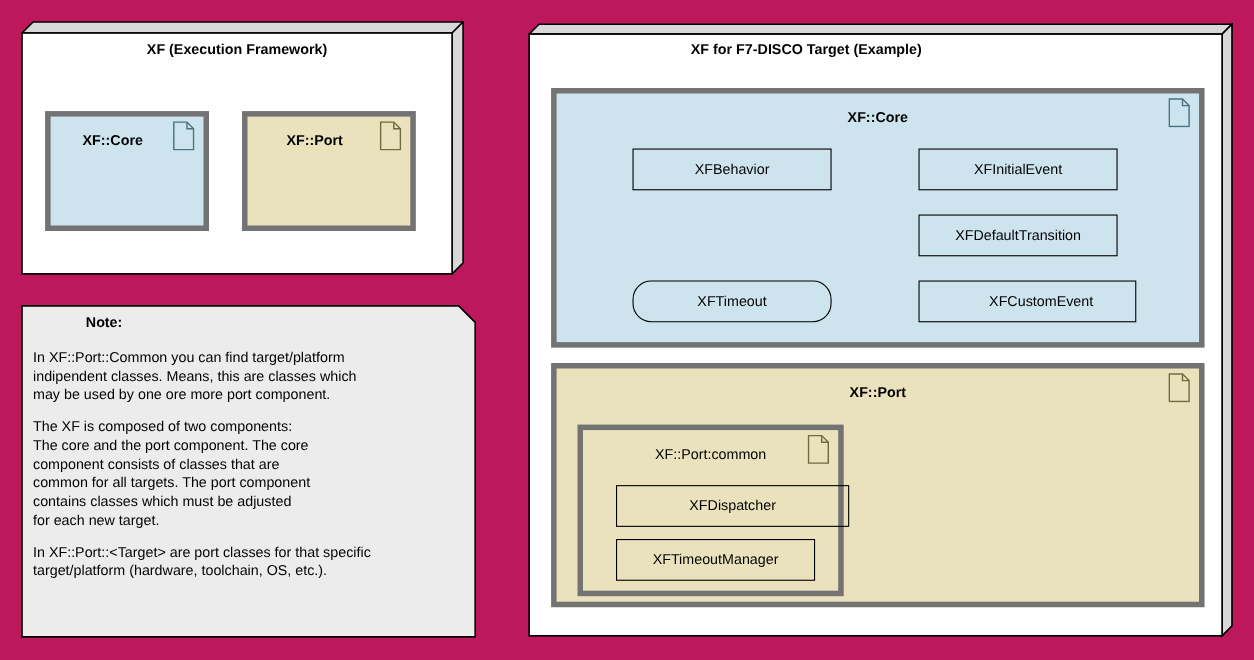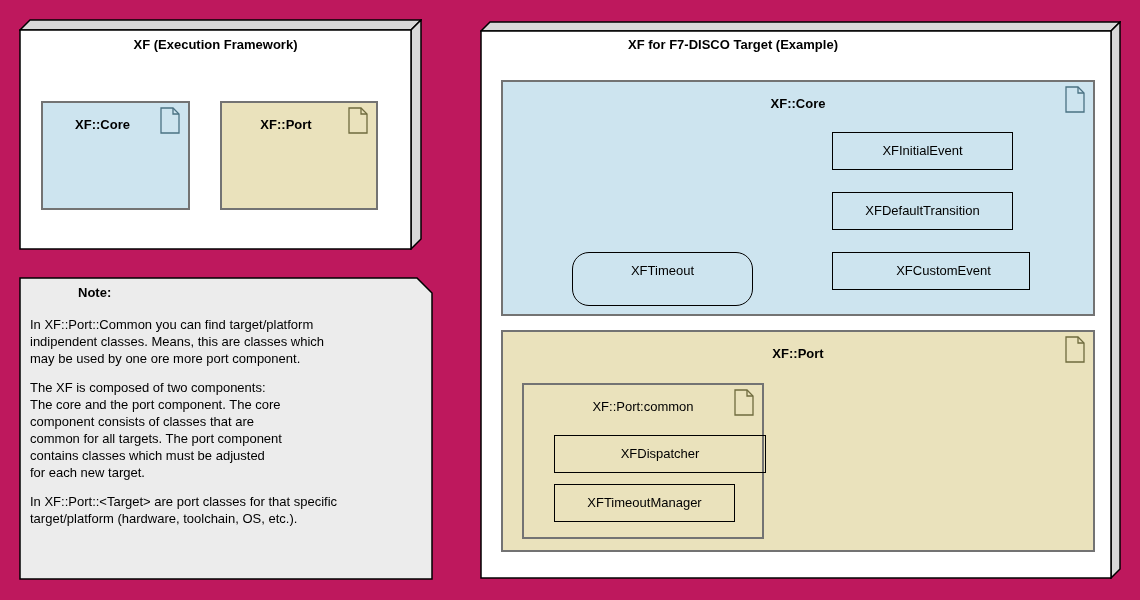--- a/index.html
+++ b/index.html
@@ -6,21 +6,21 @@
   .canvas{
     position:relative;width:1140px;height:600px;background:#be185d;overflow:hidden;
     font-family:Liberation Sans, sans-serif;color:#000;
   }
   .node3d{position:absolute;}
   .frame3d{position:absolute;left:-1px;top:-1px;}
   .face{stroke:#000;stroke-width:1.5;}
   .face.main{fill:#ffffff;}
   .face.top,.face.side{fill:var(--side-fill);}
   .node-title{position:absolute;font-size:13px;font-weight:bold;text-align:center;white-space:nowrap;}
-  .pkg{position:absolute;border:2px solid #737373;box-sizing:border-box;}
+  .pkg{position:absolute;border:5px solid #737373;box-sizing:border-box;}
   .pkg.blue{background:var(--core-fill);}
   .pkg.tan{background:var(--port-fill);}
   .pkg-title{position:absolute;left:0;right:0;top:14px;font-size:13px;text-align:center;white-space:nowrap;}
   .pkg-title.bold{font-weight:bold;}
   .pkg-title.small-offset{padding-right:26px;}
   .cls{position:absolute;border:1px solid #000;box-sizing:border-box;font-size:13px;
        text-align:center;padding-top:10px;white-space:nowrap;}
   .doc-icon{position:absolute;top:4px;right:8px;}
   .doc-icon path{fill:none;stroke-width:1.3;}
   .doc-icon.blue-icon path{stroke:var(--icon-blue);}
@@ -88,23 +88,24 @@
       <rect class="face main" x="1" y="10" width="630" height="547"></rect>
     </svg>
     <div class="node-title" style="left:0;top:15px;width:504px;">XF for F7-DISCO Target (Example)</div>
 
     <div class="pkg blue" style="left:20px;top:58px;width:594px;height:236px;">
       <div class="pkg-title bold">XF::Core</div>
       <svg class="doc-icon blue-icon" width="20" height="27" viewBox="0 0 20 27">
         <path d="M1 1 H13 L19 7 V26 H1 Z"></path>
           <path d="M13 1 V7 H19"></path>
       </svg>
+      <div class="cls" style="left:69px;top:50px;width:181px;height:38px;">XFBehavior</div>
       <div class="cls" style="left:329px;top:110px;width:181px;height:38px;">XFDefaultTransition</div>
       <div class="cls" style="left:329px;top:50px;width:181px;height:38px;">XFInitialEvent</div>
-      <div class="cls" style="left:69px;top:170px;width:181px;height:54px;border-radius:17px;">XFTimeout</div>
+      <div class="cls" style="left:69px;top:170px;width:181px;height:38px;border-radius:17px;">XFTimeout</div>
       <div class="cls" style="left:329px;top:170px;width:198px;height:38px;padding-left:25px;">XFCustomEvent</div>
     </div>
 
     <div class="pkg tan" style="left:20px;top:308px;width:594px;height:222px;">
       <div class="pkg-title bold">XF::Port</div>
       <svg class="doc-icon olive-icon" width="20" height="27" viewBox="0 0 20 27">
         <path d="M1 1 H13 L19 7 V26 H1 Z"></path>
           <path d="M13 1 V7 H19"></path>
       </svg>
 

